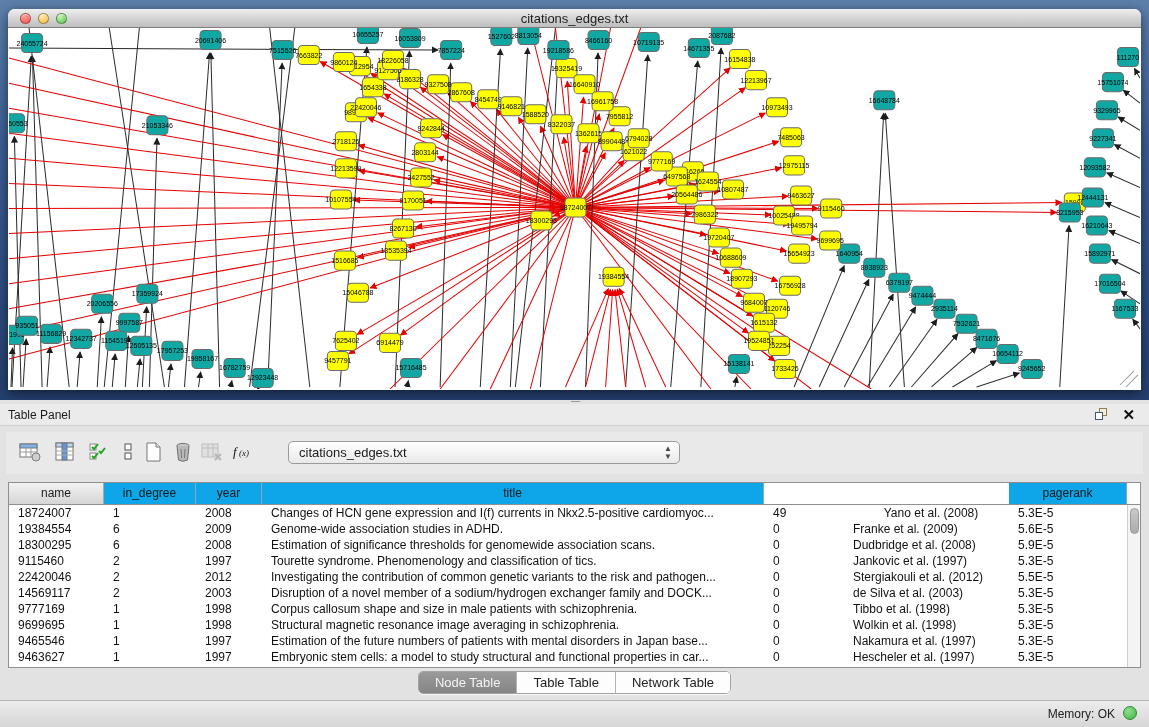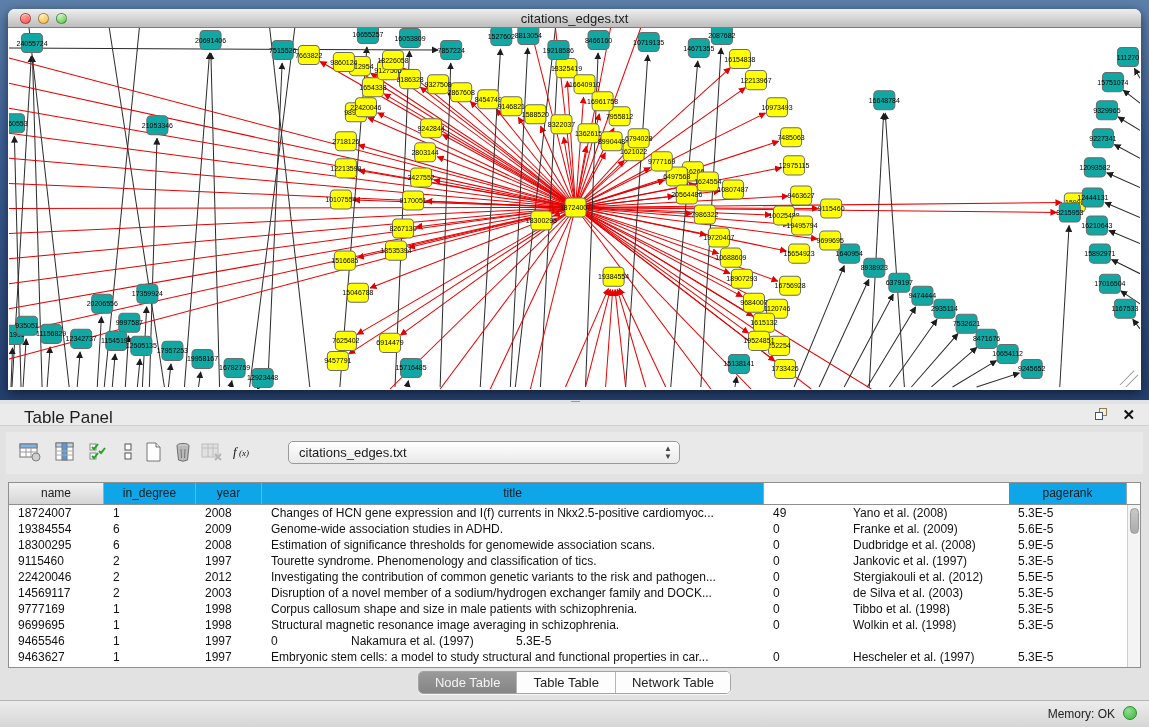--- a/index.html
+++ b/index.html
@@ -25,21 +25,21 @@
     font-size:13px; color:#1c1c1c; }
   .canvas { position:absolute; left:1px; right:1px; top:19px; bottom:1px; background:#fff; overflow:hidden; }
   .canvas svg { width:100%; height:100%; display:block; }
 
   
   .tpanel { position:absolute; left:0; top:400px; width:1149px; height:300px; background:#e2e2e2; }
   .grip { position:absolute; left:571px; top:1px; width:9px; height:4px;
     border-top:1px solid #9a9a9a; border-bottom:1px solid #9a9a9a; }
   .phead { position:absolute; left:0; top:4px; right:0; height:22px; background:#ebebeb;
     border-bottom:1px solid #cfcfcf; }
-  .phead .ttl { position:absolute; left:24px; top:4px; font-size:17px; color:#1d1d1d; }
+  .phead .ttl { position:absolute; left:8px; top:4px; font-size:12px; color:#1d1d1d; }
   .float-ic { position:absolute; right:40px; top:4px; width:14px; height:13px; cursor:pointer; }
   .float-ic .sq1 { position:absolute; left:4px; top:0; width:8px; height:8px; border:1px solid #8e7f52; background:#f3eedd; }
   .float-ic .sq2 { position:absolute; left:0; top:4px; width:8px; height:8px; border:1px solid #45546e; background:#fff; }
   .close-ic { position:absolute; right:14px; top:2px; font-size:15px; font-weight:bold; color:#111; cursor:pointer; }
 
   .toolbar { position:absolute; left:6px; top:32px; right:6px; height:42px; background:#e9e9e9; }
   .tbtn { position:absolute; top:6px; width:28px; height:28px; border:none; background:transparent; cursor:pointer; }
   .tbtn svg { display:block; margin:auto; }
   .combo { position:absolute; left:282px; top:9px; width:392px; height:23px;
     background:linear-gradient(#ffffff,#e9e9e9); border:1px solid #9a9a9a; border-radius:5px;
@@ -838,21 +838,21 @@
           <div class="th" style="width: 165px; margin-top: 48px;"><span>short</span></div>
           <div class="th" style="width: 118px;"><span>pagerank</span></div>
         </div>
       <div class="tbody" id="tbody">
           <div class="tr">
             <div class="td" style="width: 95px;">18724007</div>
             <div class="td" style="width: 92px;">1</div>
             <div class="td" style="width: 66px;">2008</div>
             <div class="td" style="width: 502px;">Changes of HCN gene expression and I(f) currents in Nkx2.5-positive cardiomyoc...</div>
             <div class="td" style="width: 80px;">49</div>
-            <div class="td" style="width: 165px;">Yano et al. (2008)</div>
+            <div class="td" style="width: 165px; text-align: center;">Yano et al. (2008)</div>
             <div class="td" style="width: 118px;">5.3E-5</div>
           </div>
           <div class="tr">
             <div class="td" style="width: 95px;">19384554</div>
             <div class="td" style="width: 92px;">6</div>
             <div class="td" style="width: 66px;">2009</div>
             <div class="td" style="width: 502px;">Genome-wide association studies in ADHD.</div>
             <div class="td" style="width: 80px;">0</div>
             <div class="td" style="width: 165px;">Franke et al. (2009)</div>
             <div class="td" style="width: 118px;">5.6E-5</div>
@@ -908,20 +908,21 @@
             <div class="td" style="width: 66px;">1998</div>
             <div class="td" style="width: 502px;">Structural magnetic resonance image averaging in schizophrenia.</div>
             <div class="td" style="width: 80px;">0</div>
             <div class="td" style="width: 165px;">Wolkin et al. (1998)</div>
             <div class="td" style="width: 118px;">5.3E-5</div>
           </div>
           <div class="tr">
             <div class="td" style="width: 95px;">9465546</div>
             <div class="td" style="width: 92px;">1</div>
             <div class="td" style="width: 66px;">1997</div>
+            <div class="td" style="width: 502px;">Estimation of the future numbers of patients with mental disorders in Japan base...</div>
             <div class="td" style="width: 80px;">0</div>
             <div class="td" style="width: 165px;">Nakamura et al. (1997)</div>
             <div class="td" style="width: 118px;">5.3E-5</div>
           </div>
           <div class="tr">
             <div class="td" style="width: 95px;">9463627</div>
             <div class="td" style="width: 92px;">1</div>
             <div class="td" style="width: 66px;">1997</div>
             <div class="td" style="width: 502px;">Embryonic stem cells: a model to study structural and functional properties in car...</div>
             <div class="td" style="width: 80px;">0</div>

